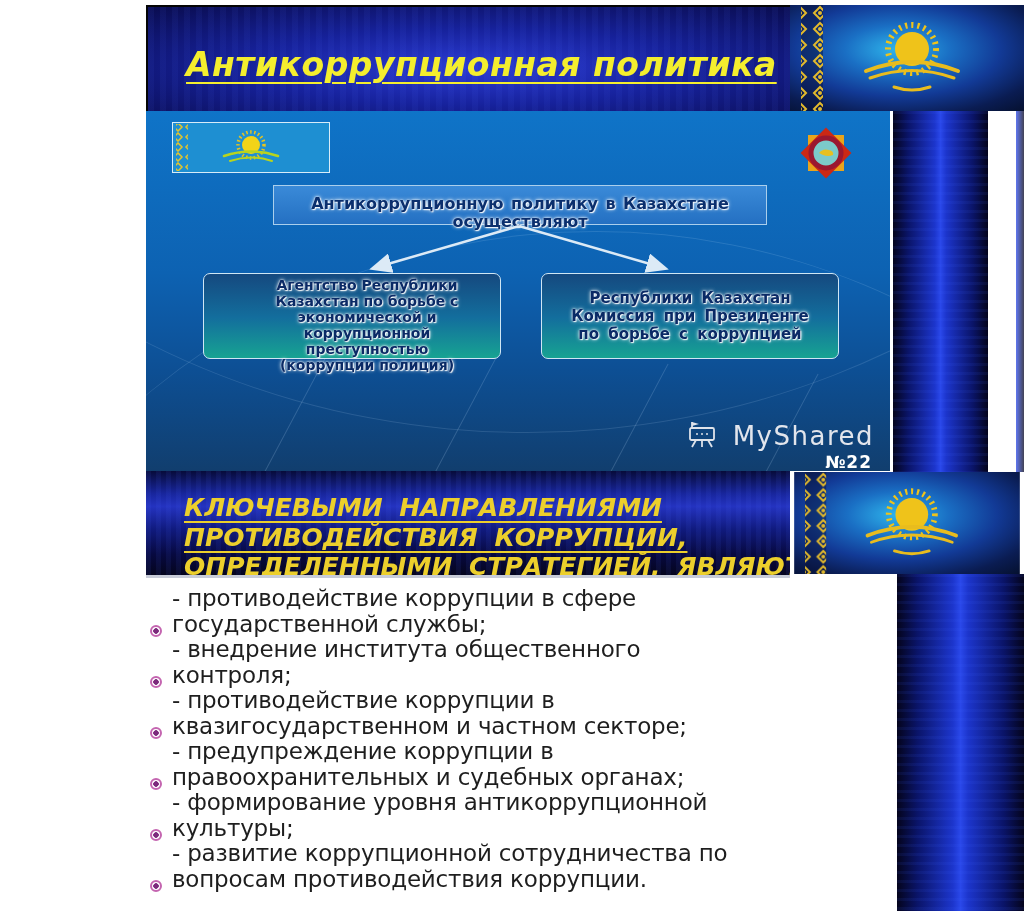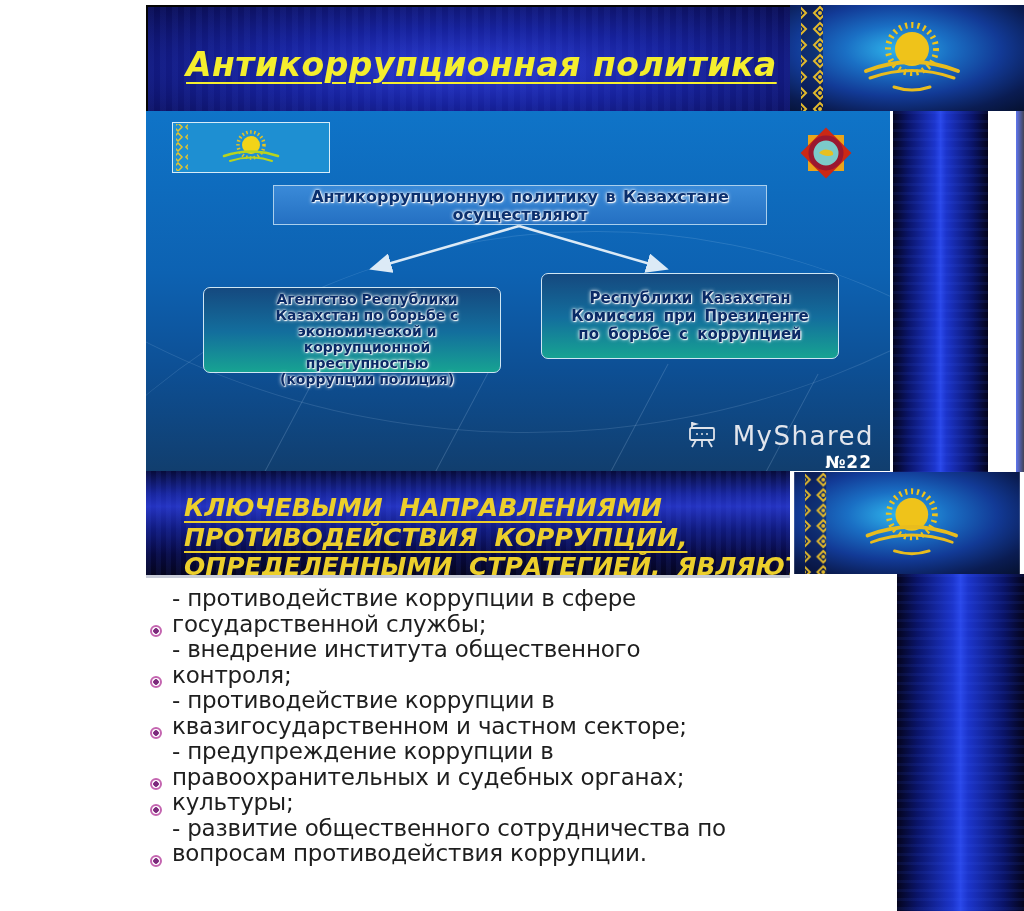--- a/index.html
+++ b/index.html
@@ -38,28 +38,28 @@
   .arc{position:absolute;border-radius:50%;pointer-events:none;}
   .arc1{left:-420px;top:-1180px;width:1600px;height:1500px;border:1px solid rgba(200,230,255,.14);}
   .arc2{left:-250px;top:120px;width:1400px;height:1400px;border-top:1px solid rgba(180,215,250,.16);border-radius:50%;}
   .mer{position:absolute;width:1px;height:220px;background:rgba(190,222,252,.20);transform:rotate(28deg);pointer-events:none;}
 
   .innerflag{position:absolute;left:26px;top:11px;width:158px;height:51px;}
   .emblem{position:absolute;left:649px;top:13px;width:62px;height:60px;}
 
   .rootbox{position:absolute;left:127px;top:74px;width:494px;height:40px;box-sizing:border-box;
     background:linear-gradient(180deg,#3a8ad8,#2470c2);border:1px solid #aacfec;
-    text-align:center;padding-top:2px;}
+    text-align:center;padding-top:9px;}
   .rootbox div{font:bold 16px/18px "DejaVu Sans","Liberation Sans",sans-serif;color:#0a2f6e;word-spacing:2px;
     text-shadow:0 0 2px #fff,0 0 4px #fff,1px 1px 1px rgba(255,255,255,.9);}
 
   .sidebox{position:absolute;width:298px;height:86px;box-sizing:border-box;border-radius:7px;
     border:1px solid #cfe6f4;background:linear-gradient(180deg,#15497f 0%,#136e9d 52%,#17a392 100%);
     text-align:center;}
-  .leftbox{left:57px;top:176px;padding-top:3px;padding-left:30px;}
+  .leftbox{left:57px;top:162px;padding-top:3px;padding-left:30px;}
   .rightbox{left:395px;top:162px;padding-top:15px;}
   .leftbox div{font:bold 14px/16px "DejaVu Sans","Liberation Sans",sans-serif;color:#0a2a66;
     text-shadow:0 0 2px #fff,0 0 4px #fff,1px 1px 1px rgba(255,255,255,.9);}
   .rightbox div{font:bold 15px/18px "DejaVu Sans","Liberation Sans",sans-serif;color:#0a2a66;word-spacing:4px;
     text-shadow:0 0 2px #fff,0 0 4px #fff,1px 1px 1px rgba(255,255,255,.9);}
 
   .arrows{position:absolute;left:0;top:0;pointer-events:none;}
 
   .myshared{position:absolute;right:16px;top:309px;display:flex;align-items:center;gap:14px;}
   .myshared .brand{font:26px "DejaVu Sans","Liberation Sans",sans-serif;color:#e2e5ec;letter-spacing:1.5px;}
@@ -252,25 +252,26 @@
     <div class="item">
       <span class="bdot"></span>
       <div class="btext">
         <div>- предупреждение коррупции в</div>
         <div>правоохранительных и судебных органах;</div>
       </div>
     </div>
     <div class="item">
       <span class="bdot"></span>
       <div class="btext">
+        <div>- формирование уровня антикоррупционной</div>
         <div>культуры;</div>
       </div>
     </div>
     <div class="item">
       <span class="bdot"></span>
       <div class="btext">
-        <div>- развитие общественного сотрудничества по</div>
+        <div>- развитие коррупционной сотрудничества по</div>
         <div>вопросам противодействия коррупции.</div>
       </div>
     </div>
   </div>
 
 </div>
 
 </body></html>

